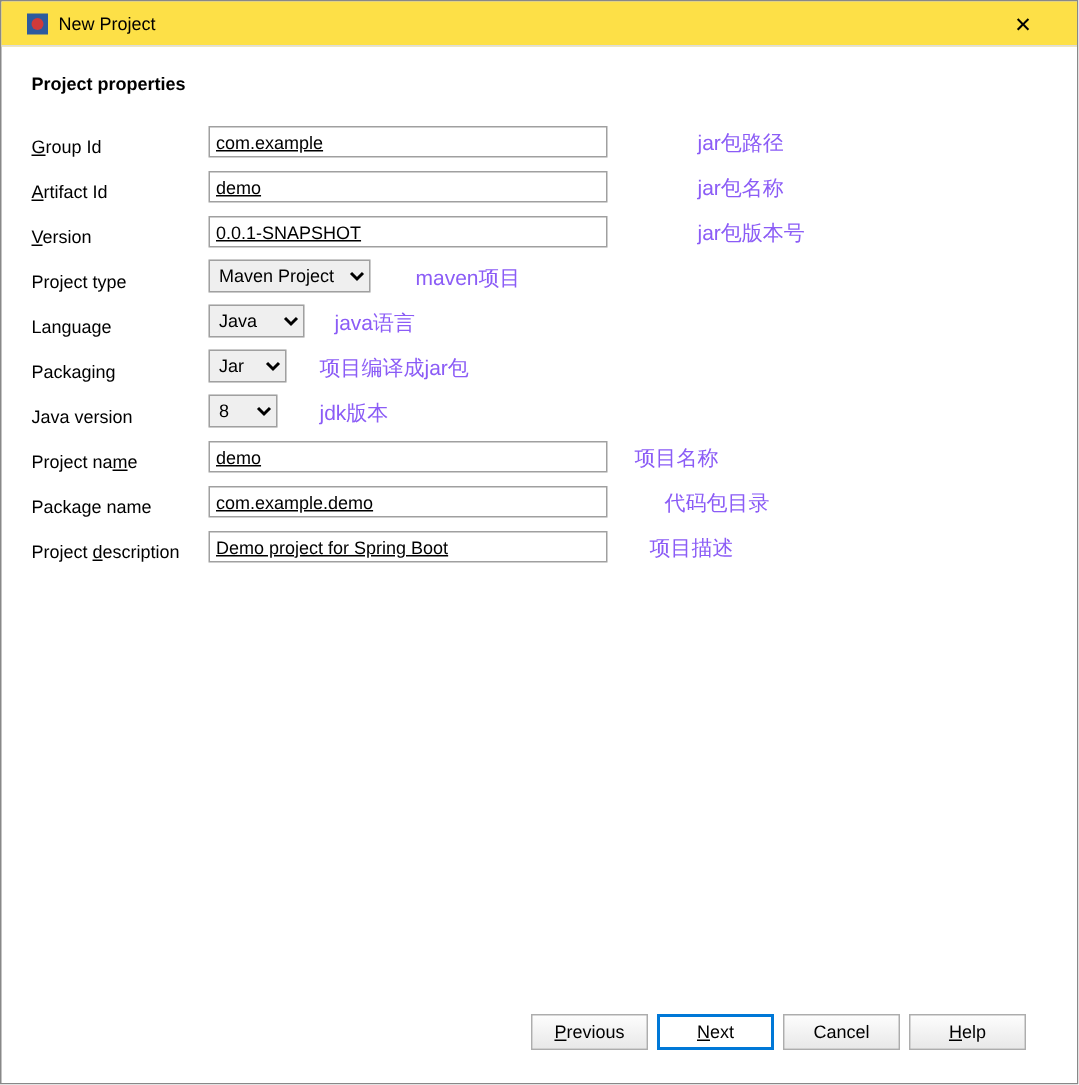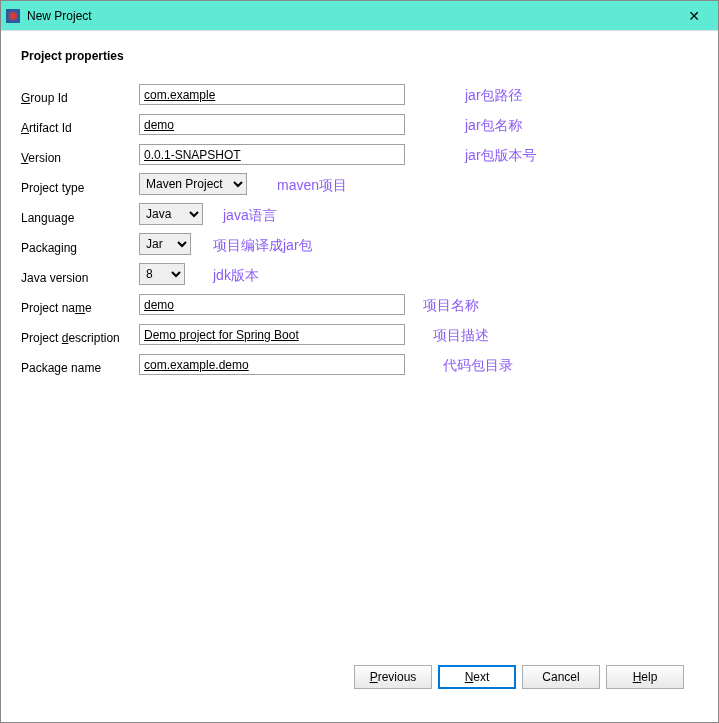--- a/index.html
+++ b/index.html
@@ -14,24 +14,24 @@
 .dialog {
   width: 719px;
   height: 723px;
   border: 1px solid #888;
   display: flex;
   flex-direction: column;
   background: #fff;
 }
 .titlebar {
   height: 30px;
-  background: #5eead4;
-  display: flex;
-  align-items: center;
-  padding: 0 4px;
+  background: #fde047;
+  display: flex;
+  align-items: center;
+  padding: 0 16px;
   border-bottom: 1px solid #ddd;
 }
 .titlebar .app-icon {
   width: 16px;
   height: 16px;
   margin-right: 6px;
 }
 .titlebar .title {
   flex: 1;
   font-size: 12px;
@@ -41,21 +41,21 @@
   width: 40px;
   height: 28px;
   display: flex;
   align-items: center;
   justify-content: center;
   font-size: 14px;
   cursor: pointer;
 }
 .content {
   flex: 1;
-  padding: 18px 20px 21px 20px;
+  padding: 18px 20px 10px 20px;
   display: flex;
   flex-direction: column;
 }
 .section-title {
   font-weight: bold;
   font-size: 12px;
   margin-bottom: 18px;
 }
 .form { flex: 1; }
 .row {
@@ -191,29 +191,29 @@
         <span class="annot" style="margin-left:28px">jdk版本</span>
       </div>
 
       <div class="row">
         <span class="label"><span>Project na</span><u>m</u><span>e</span></span>
         <input type="text" class="input-wide" value="demo" style="">
         <span class="annot" style="margin-left:18px">项目名称</span>
       </div>
 
       <div class="row">
+        <span class="label"><span>Packa</span><u>g</u><span>e name</span></span>
+        <input type="text" class="input-wide" value="com.example.demo" style="">
+        <span class="annot" style="margin-left:38px">代码包目录</span>
+      </div>
+
+      <div class="row">
         <span class="label"><span>Project </span><u>d</u><span>escription</span></span>
         <input type="text" class="input-wide" value="Demo project for Spring Boot" style="">
         <span class="annot" style="margin-left:28px">项目描述</span>
-      </div>
-
-      <div class="row">
-        <span class="label"><span>Packa</span><u>g</u><span>e name</span></span>
-        <input type="text" class="input-wide" value="com.example.demo" style="">
-        <span class="annot" style="margin-left:38px">代码包目录</span>
       </div>
 
     </div>
 
     <div class="buttonbar">
       <button class="btn">
           <span></span>
           <u>P</u>
           <span>revious</span>
         </button>

